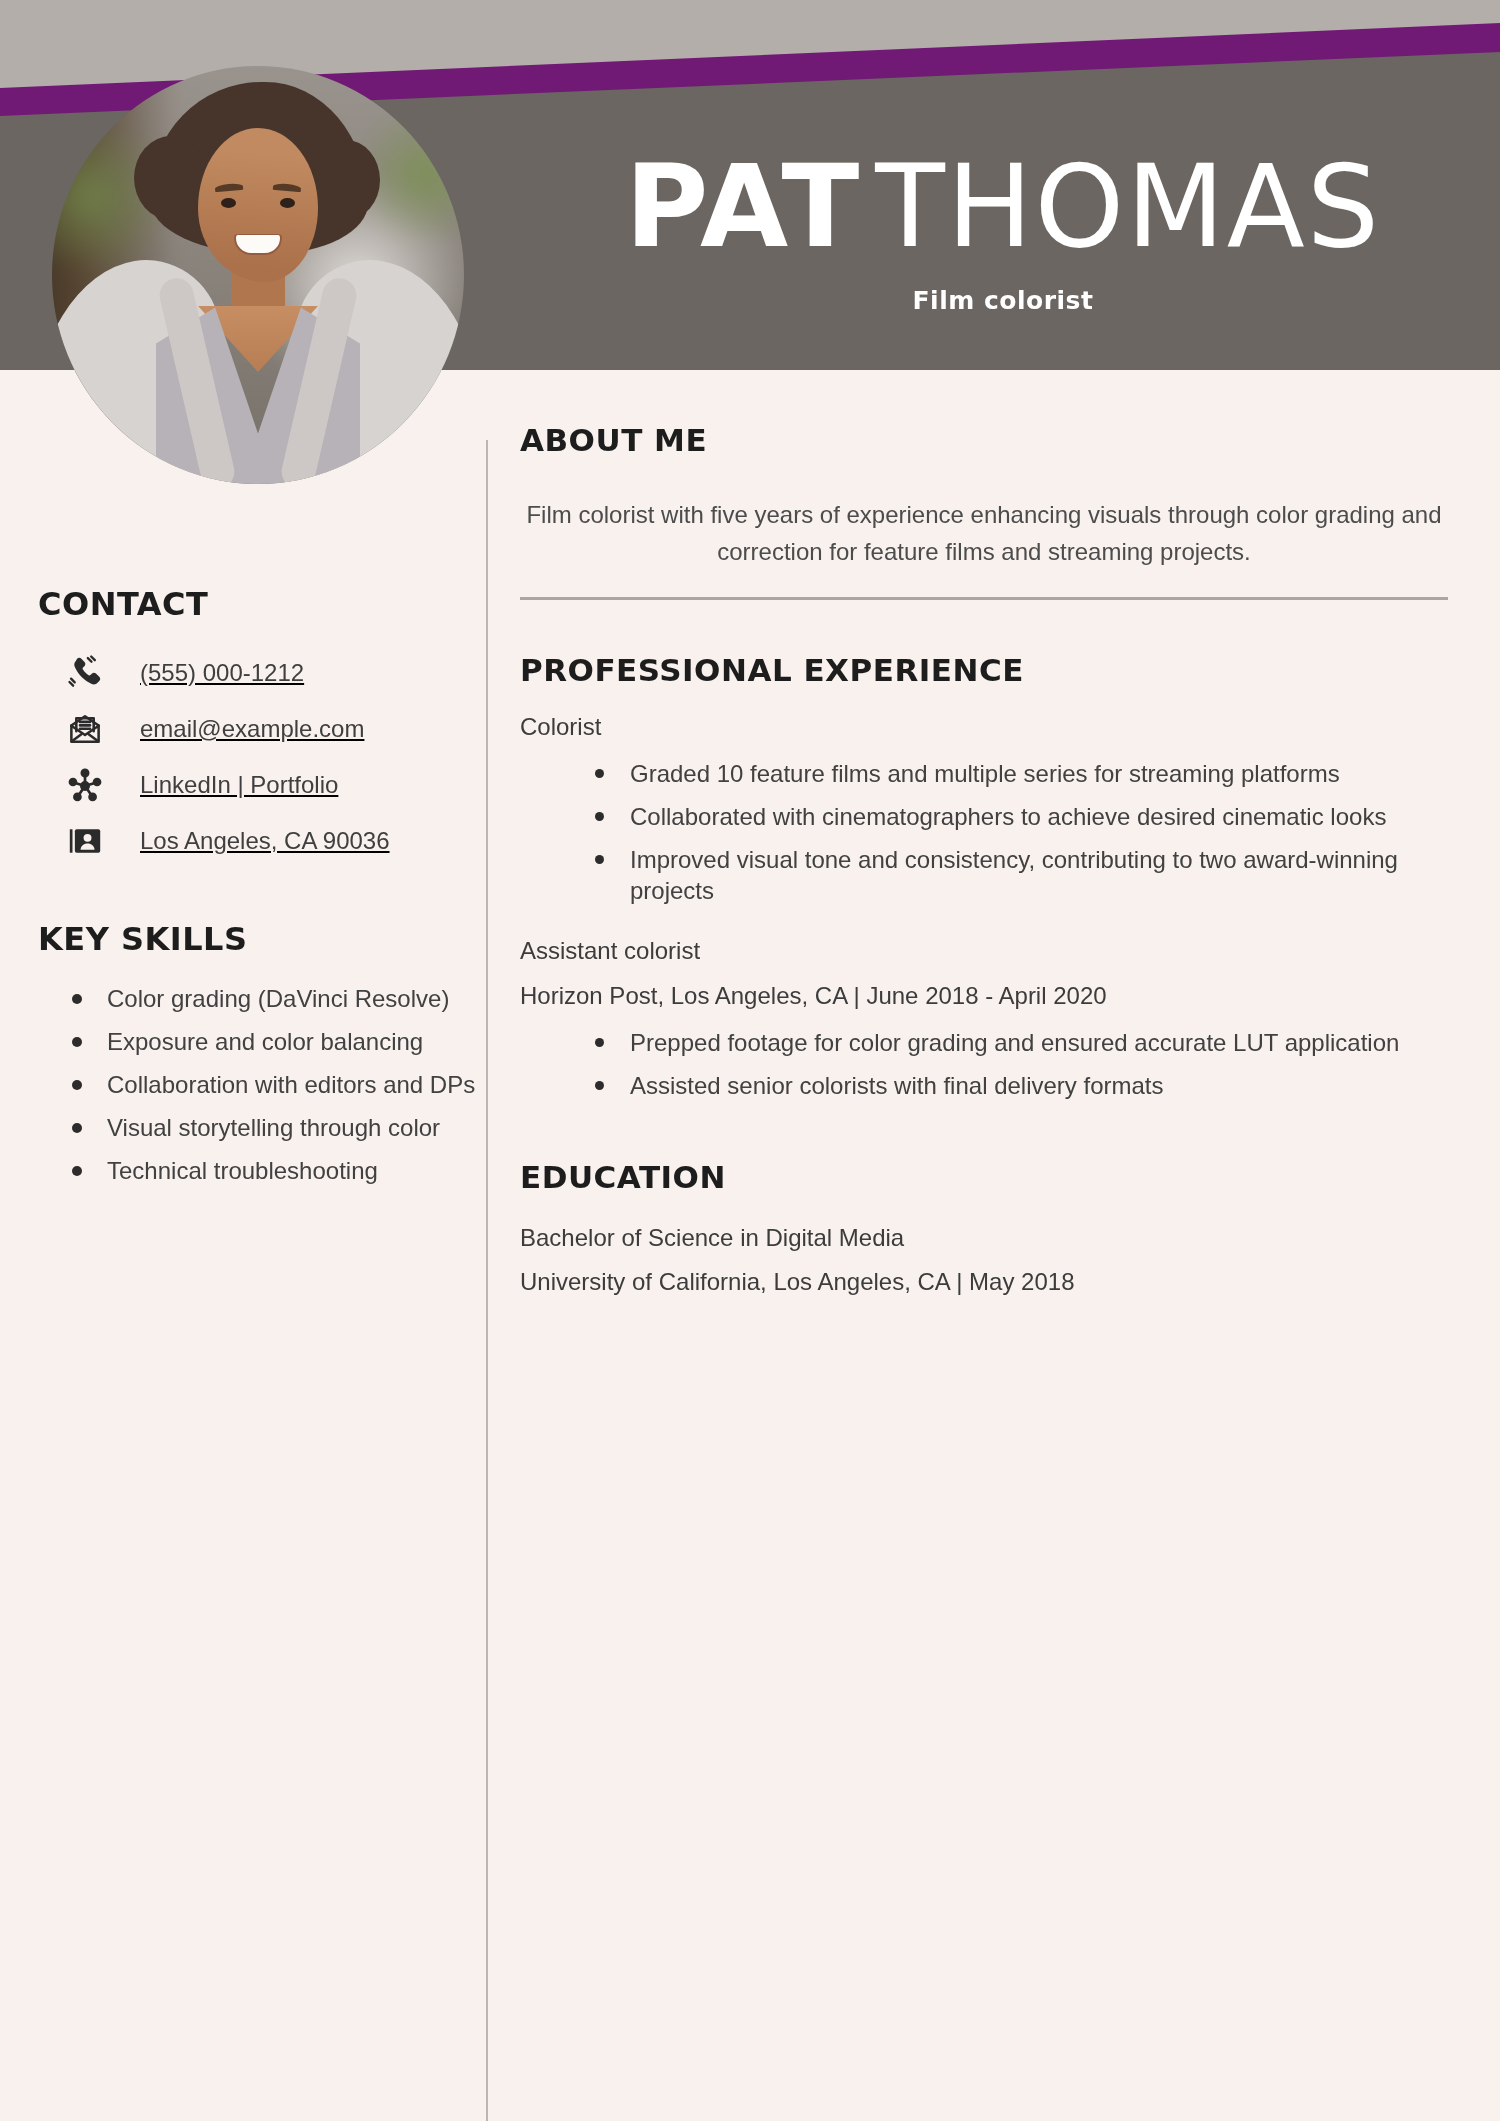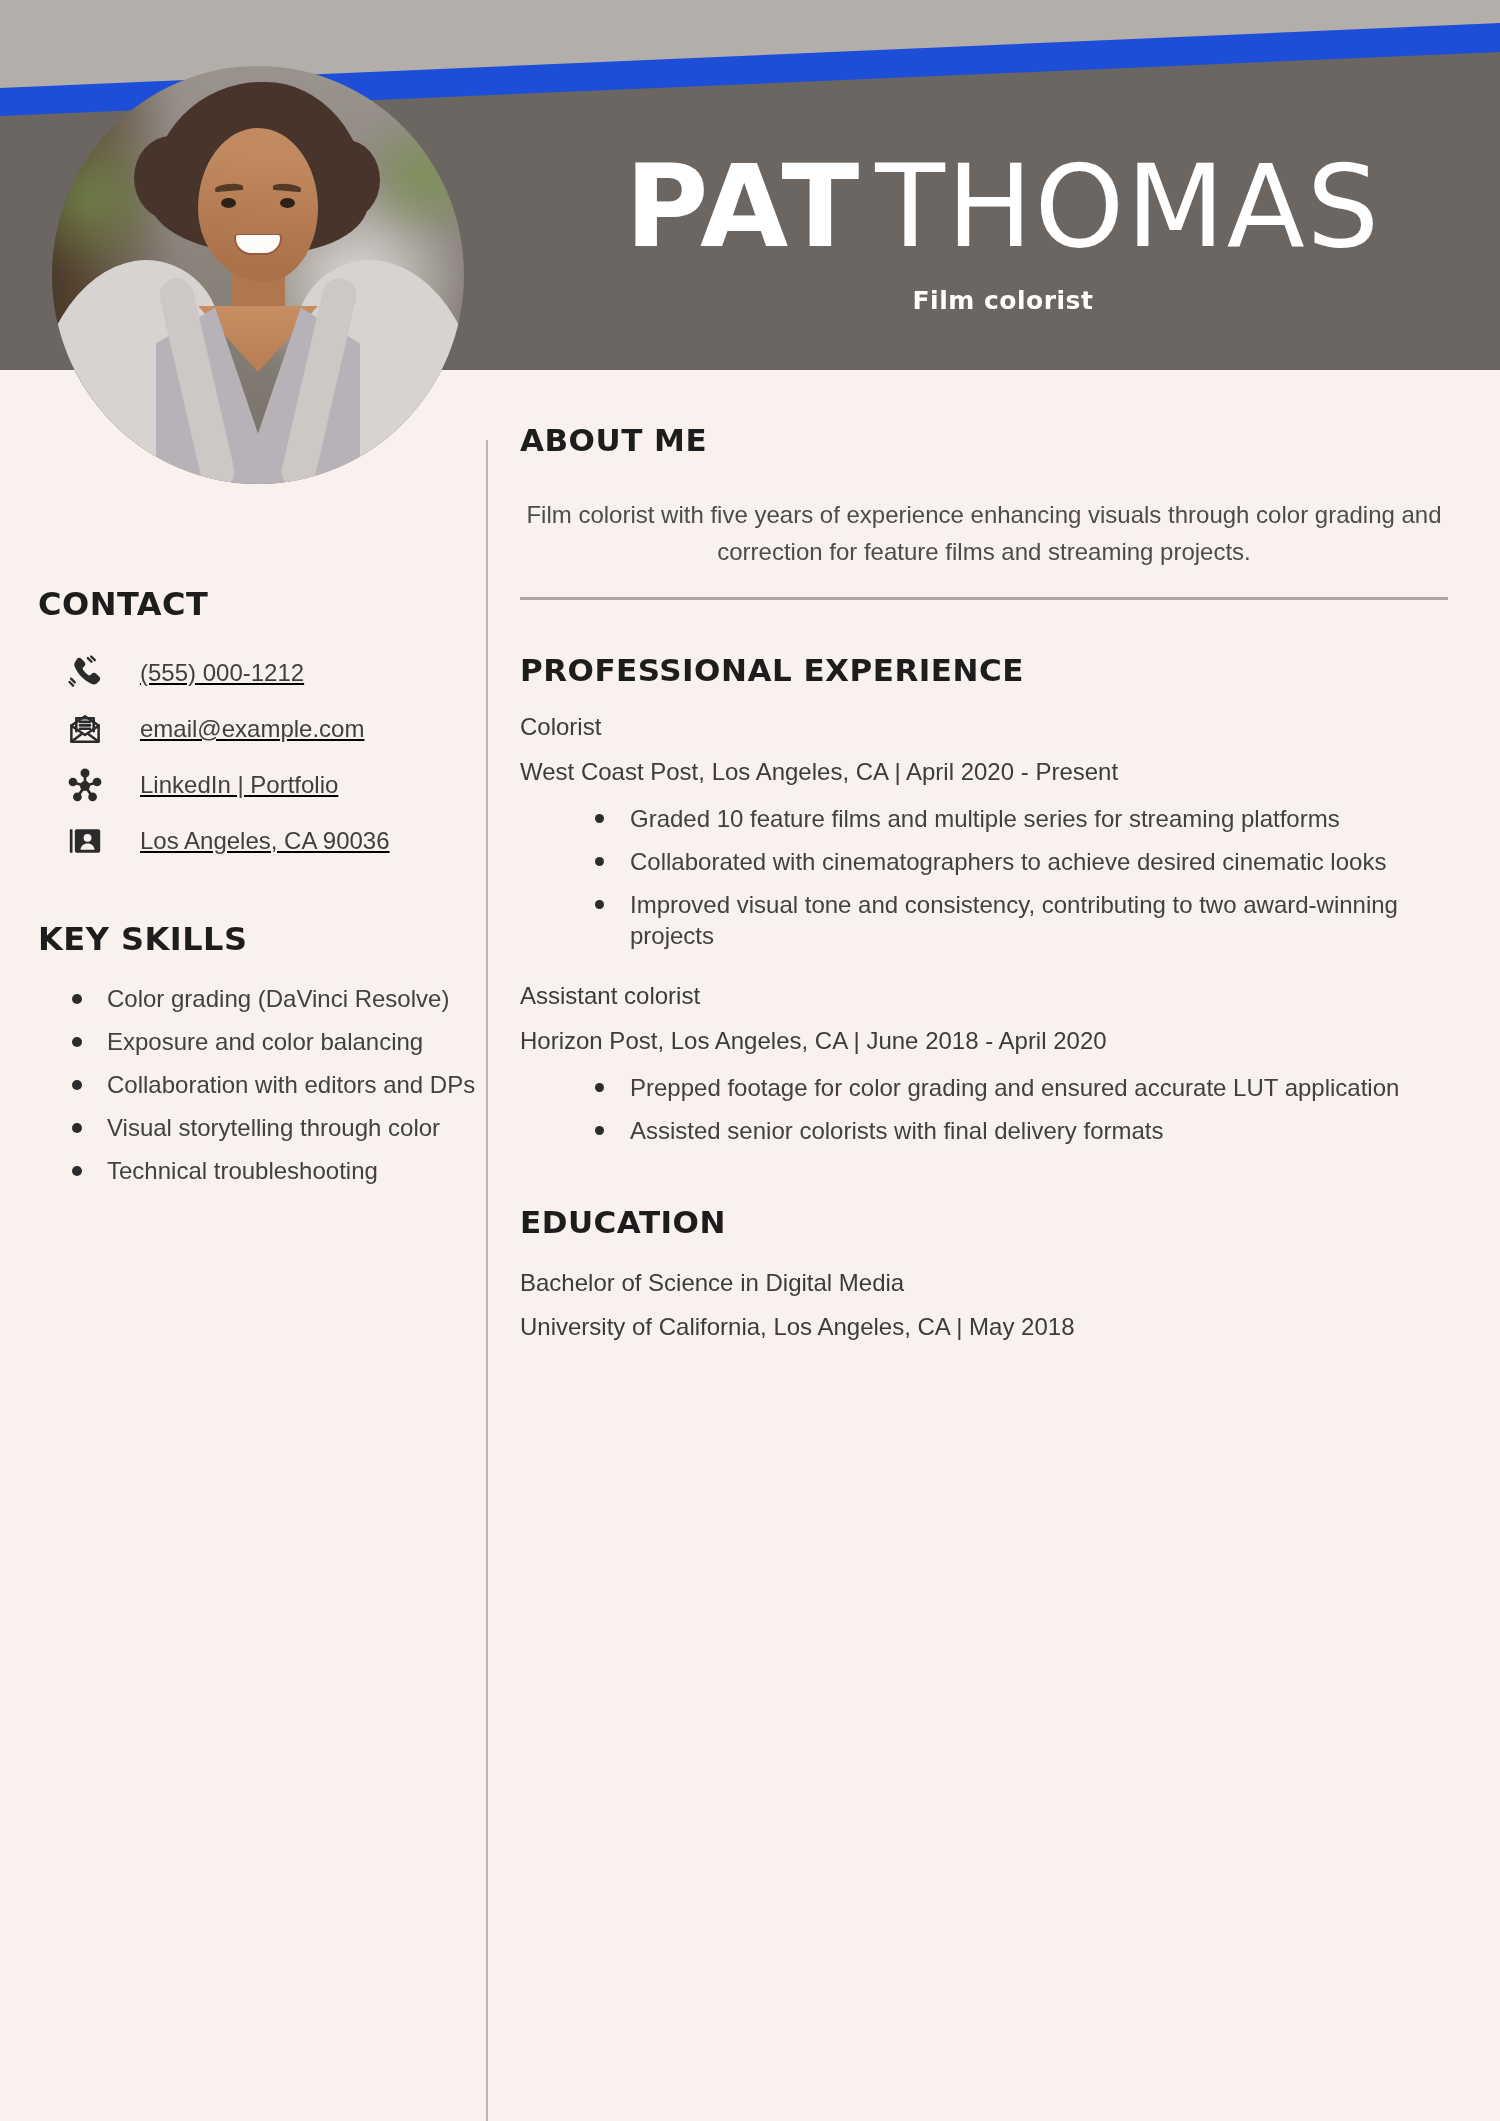--- a/index.html
+++ b/index.html
@@ -8,21 +8,21 @@
     position: relative;
     width: 1500px;
     height: 2121px;
     margin: 0 auto;
     background: #f8f1ee;
     overflow: hidden;
     font-family: "Liberation Sans", sans-serif;
   }
 
   
-  .header { position: absolute; left: 0; top: 0; width: 1500px; height: 355px; background: #1d4ed8; z-index: 1; }
+  .header { position: absolute; left: 0; top: 0; width: 1500px; height: 355px; background: #701a75; z-index: 1; }
   .band-light {
     position: absolute; left: 0; top: 0; width: 1500px; height: 130px;
     background: #b3aeaa;
     clip-path: polygon(0 0, 1500px 0, 1500px 23px, 0 88px);
   }
   .band-dark {
     position: absolute; left: 0; top: 0; width: 1500px; height: 370px;
     background: #6b6661;
     clip-path: polygon(0 116px, 1500px 52px, 1500px 370px, 0 370px);
   }
@@ -268,21 +268,20 @@
 
     <div class="sec-heading about-heading">ABOUT ME</div>
     <div class="about-text">Film colorist with five years of experience enhancing visuals through color grading and correction for feature films and streaming projects.</div>
 
     <div class="section-divider"></div>
 
     <div class="sec-heading pro-heading">PROFESSIONAL EXPERIENCE</div>
 
     <div>
       <div class="job-title">Colorist</div>
-      <div class="company-line">West Coast Post, Los Angeles, CA | April 2020 - Present</div>
       <div class="job-bullets">
         <div class="xbullet">
           <span class="xdot"></span>
           <span class="xtext">Graded 10 feature films and multiple series for streaming platforms</span>
         </div>
         <div class="xbullet">
           <span class="xdot"></span>
           <span class="xtext">Collaborated with cinematographers to achieve desired cinematic looks</span>
         </div>
         <div class="xbullet">

